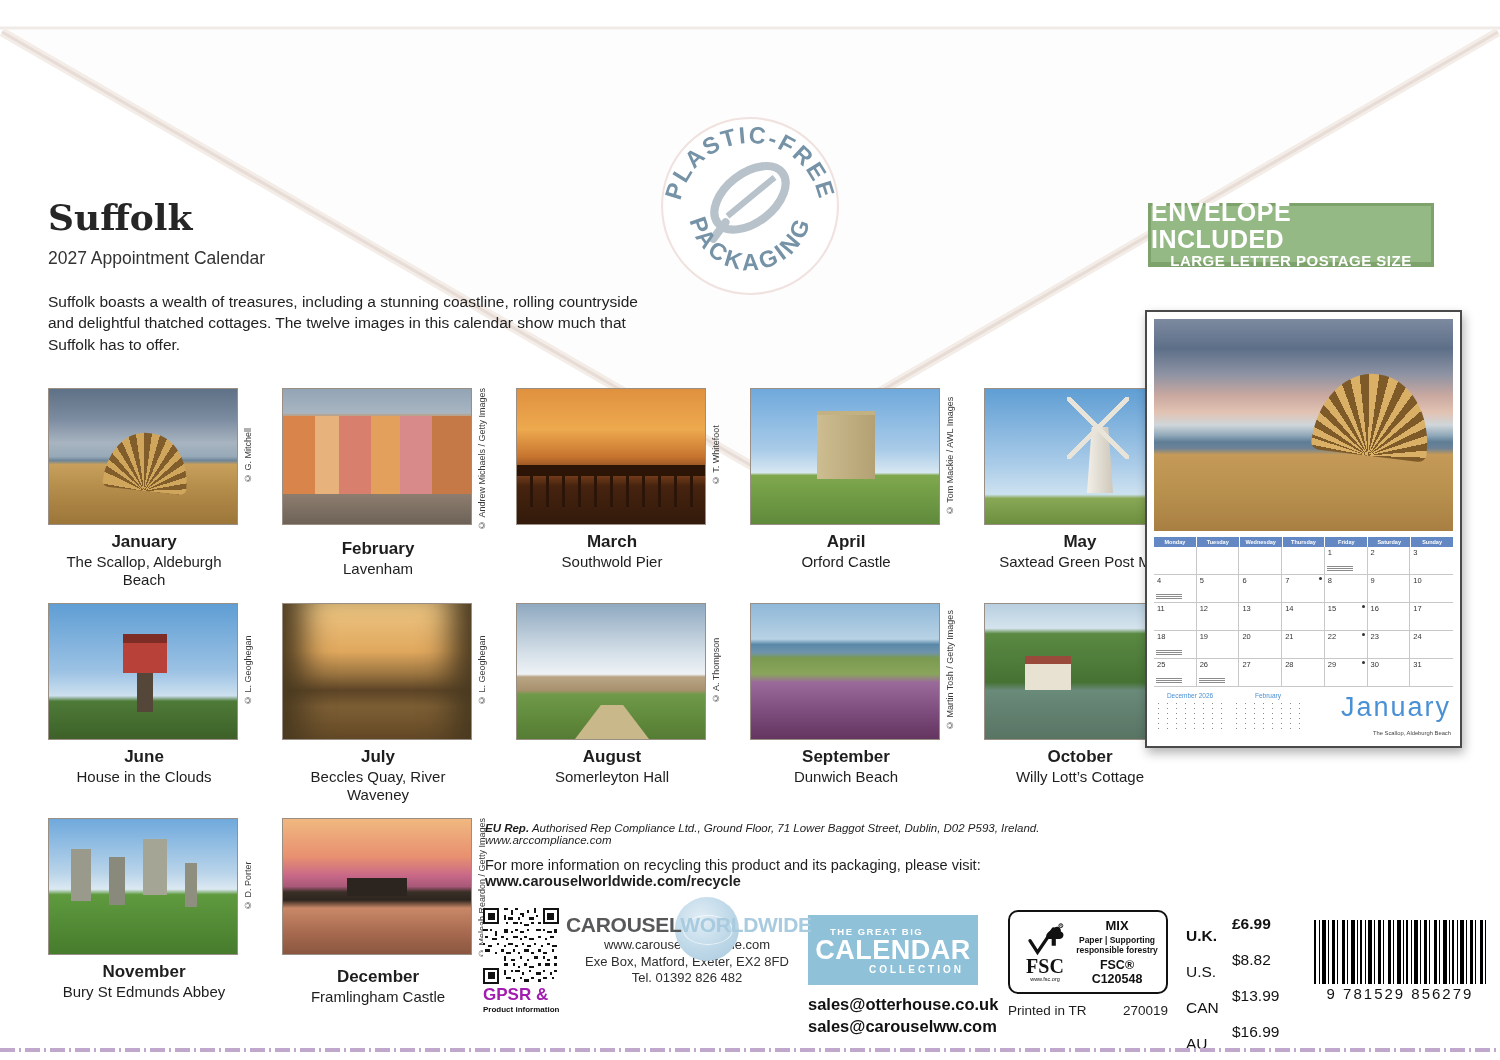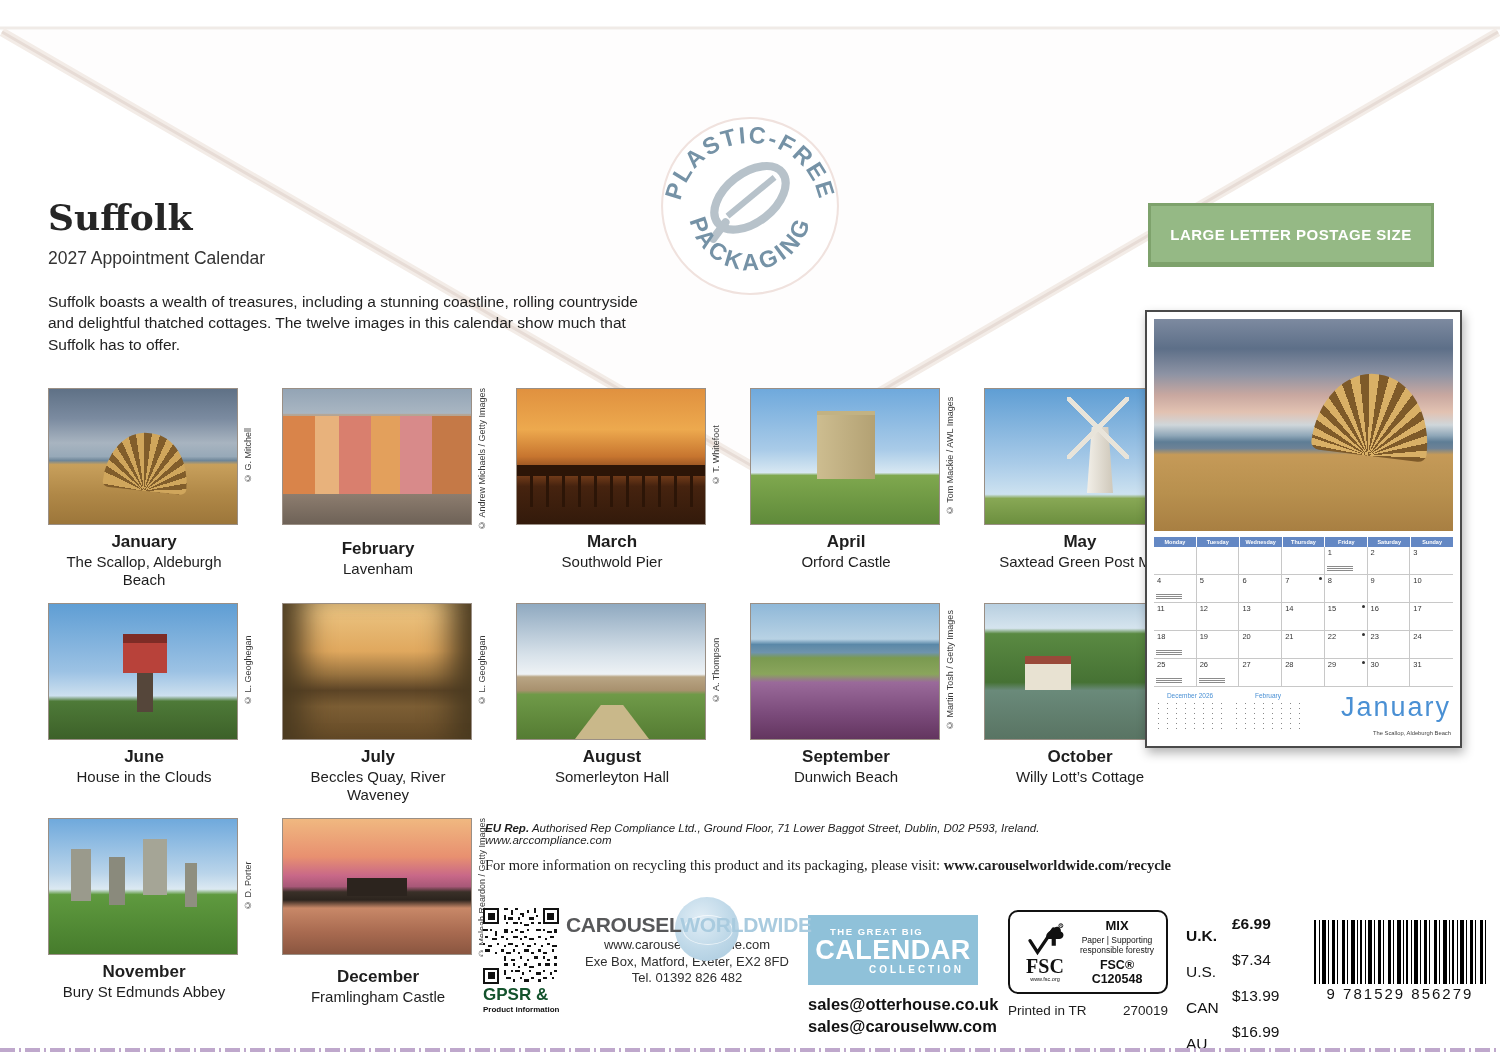--- a/index.html
+++ b/index.html
@@ -109,27 +109,27 @@
   
   .recycle { position:absolute; left:1226px; top:782px; width:238px; }
   .recycle-top { display:flex; align-items:center; }
   .recycle-top svg { width:64px; height:64px; }
   .recycle-word { font-size:47px; font-weight:bold; color:#80b541; letter-spacing:-1px; margin-left:2px; }
   .recycle-tag { text-align:right; color:#80b541; font-weight:bold; font-size:16.5px; line-height:1.22; margin-top:2px; }
 
   
   .eu-line { position:absolute; left:485px; top:822px; width:680px; font-size:11.5px; color:#1e1e1e;font-style:italic; }
   .eu-line b { font-weight:bold; }
-  .recycling-line { position:absolute; left:485px; top:857px; width:730px; font-size:14.5px; color:#1e1e1e;font-family:Liberation Serif, serif; }
+  .recycling-line { position:absolute; left:485px; top:857px; width:730px; font-size:14.5px; color:#1e1e1e; }
   .recycling-line b { font-weight:bold; }
 
   
   .qr-block { position:absolute; left:483px; top:908px; width:86px; text-align:left; }
   .qr-block svg { width:76px; height:76px; }
-  .qr-title { font-size:17px; font-weight:bold; color:#14532d; line-height:1; margin-top:-2px; }
+  .qr-title { font-size:17px; font-weight:bold; color:#a21caf; line-height:1; margin-top:-2px; }
   .qr-sub { font-size:8px; font-weight:bold; color:#111; margin-top:2px; }
 
   .publisher { position:absolute; left:566px; top:903px; width:242px; text-align:center; }
   .logo-wrap { position:relative; display:inline-block; padding:10px 0 0 0; }
   .globe { position:absolute; left:50%; top:-6px; transform:translateX(-22%); width:64px; height:64px; border-radius:50%;
     background:radial-gradient(circle at 40% 35%, #e2eef6 0%, #bed8e8 55%, #a7c8dd 100%); z-index:0; }
   .globe::before { content:""; position:absolute; left:8px; top:18px; width:48px; height:28px; border:1px solid #ffffffaa; border-radius:50%; }
   .logo-text { position:relative; z-index:1; font-size:21px; font-weight:bold; letter-spacing:-.3px; }
   .logo-text .p1 { color:#57585a; } .logo-text .p2 { color:#a9cbdf; }
   .pub-line { font-size:13px; color:#2e2e2e; line-height:1.28; }
@@ -143,21 +143,21 @@
   .emails { position:absolute; left:808px; top:993px; width:200px; font-size:16.5px; font-weight:bold; color:#111; line-height:1.35; }
 
   .fsc-box { position:absolute; left:1008px; top:910px; width:160px; height:84px; border:2px solid #111; border-radius:10px;
     display:flex; align-items:center; padding:4px 6px; background:#fff; }
   .fsc-left { width:58px; text-align:center; }
   .fsc-left svg { width:40px; height:34px; display:block; margin:0 auto; }
   .fsc-name { font-family:"Liberation Serif","DejaVu Serif",serif; font-size:20px; font-weight:bold; color:#111; line-height:1; }
   .fsc-url { font-size:5.5px; color:#111; }
   .fsc-right { flex:1; text-align:center; color:#111; }
   .fsc-mix { font-size:13px; font-weight:bold; }
-  .fsc-desc { font-size:8.5px; font-weight:normal; line-height:1.2; margin-top:2px; }
+  .fsc-desc { font-size:8.5px; font-weight:bold; line-height:1.2; margin-top:2px; }
   .fsc-code { font-size:12.5px; font-weight:bold; margin-top:3px; }
   .printed-line { position:absolute; left:1008px; top:1003px; width:160px; display:flex; justify-content:space-between;
     font-size:13.5px; color:#1e1e1e; }
 
   .prices { position:absolute; left:1186px; top:912px; width:118px; font-size:15.5px; color:#111; }
   .price-row { display:flex; line-height:24px; }
   .price-row .rg { width:46px;margin-top:12px; }
   .price-row.first { font-weight:bold; }
 
   .barcode { position:absolute; left:1308px; top:915px; width:184px; height:94px; background:#fff; padding:5px 6px 0 6px; }
@@ -200,20 +200,21 @@
       <text font-family="Liberation Sans, DejaVu Sans, sans-serif" font-weight="bold" font-size="23" fill="#7592a6" letter-spacing="2">
         <textPath href="#arcTop" startOffset="50%" text-anchor="middle">PLASTIC-FREE</textPath>
       </text>
       <text font-family="Liberation Sans, DejaVu Sans, sans-serif" font-weight="bold" font-size="23" fill="#7592a6" letter-spacing="3">
         <textPath href="#arcBot" startOffset="50%" text-anchor="middle">PACKAGING</textPath>
       </text>
     </svg>
   </div>
 
   <div class="env-banner">
+    <div class="l1">ENVELOPE INCLUDED</div>
     <div class="l2">LARGE LETTER POSTAGE SIZE</div>
   </div>
 
   <div class="header">
     <div class="title">Suffolk</div>
     <div class="subtitle">2027 Appointment Calendar</div>
     <div class="desc">Suffolk boasts a wealth of treasures, including a stunning coastline, rolling countryside and delightful thatched cottages. The twelve images in this calendar show much that Suffolk has to offer.</div>
   </div>
 
   <div class="mrow mrow1">
@@ -562,21 +563,21 @@
     <span>270019</span>
   </div>
 
   <div class="prices">
     <div class="price-row first">
       <span class="rg">U.K.</span>
       <span>£6.99</span>
       </div>
     <div class="price-row">
       <span class="rg">U.S.</span>
-      <span>$7.34</span>
+      <span>$8.82</span>
       </div>
     <div class="price-row">
       <span class="rg">CAN</span>
       <span>$13.99</span>
       </div>
     <div class="price-row">
       <span class="rg">AU</span>
       <span>$16.99</span>
       </div>
     <div class="price-row">

